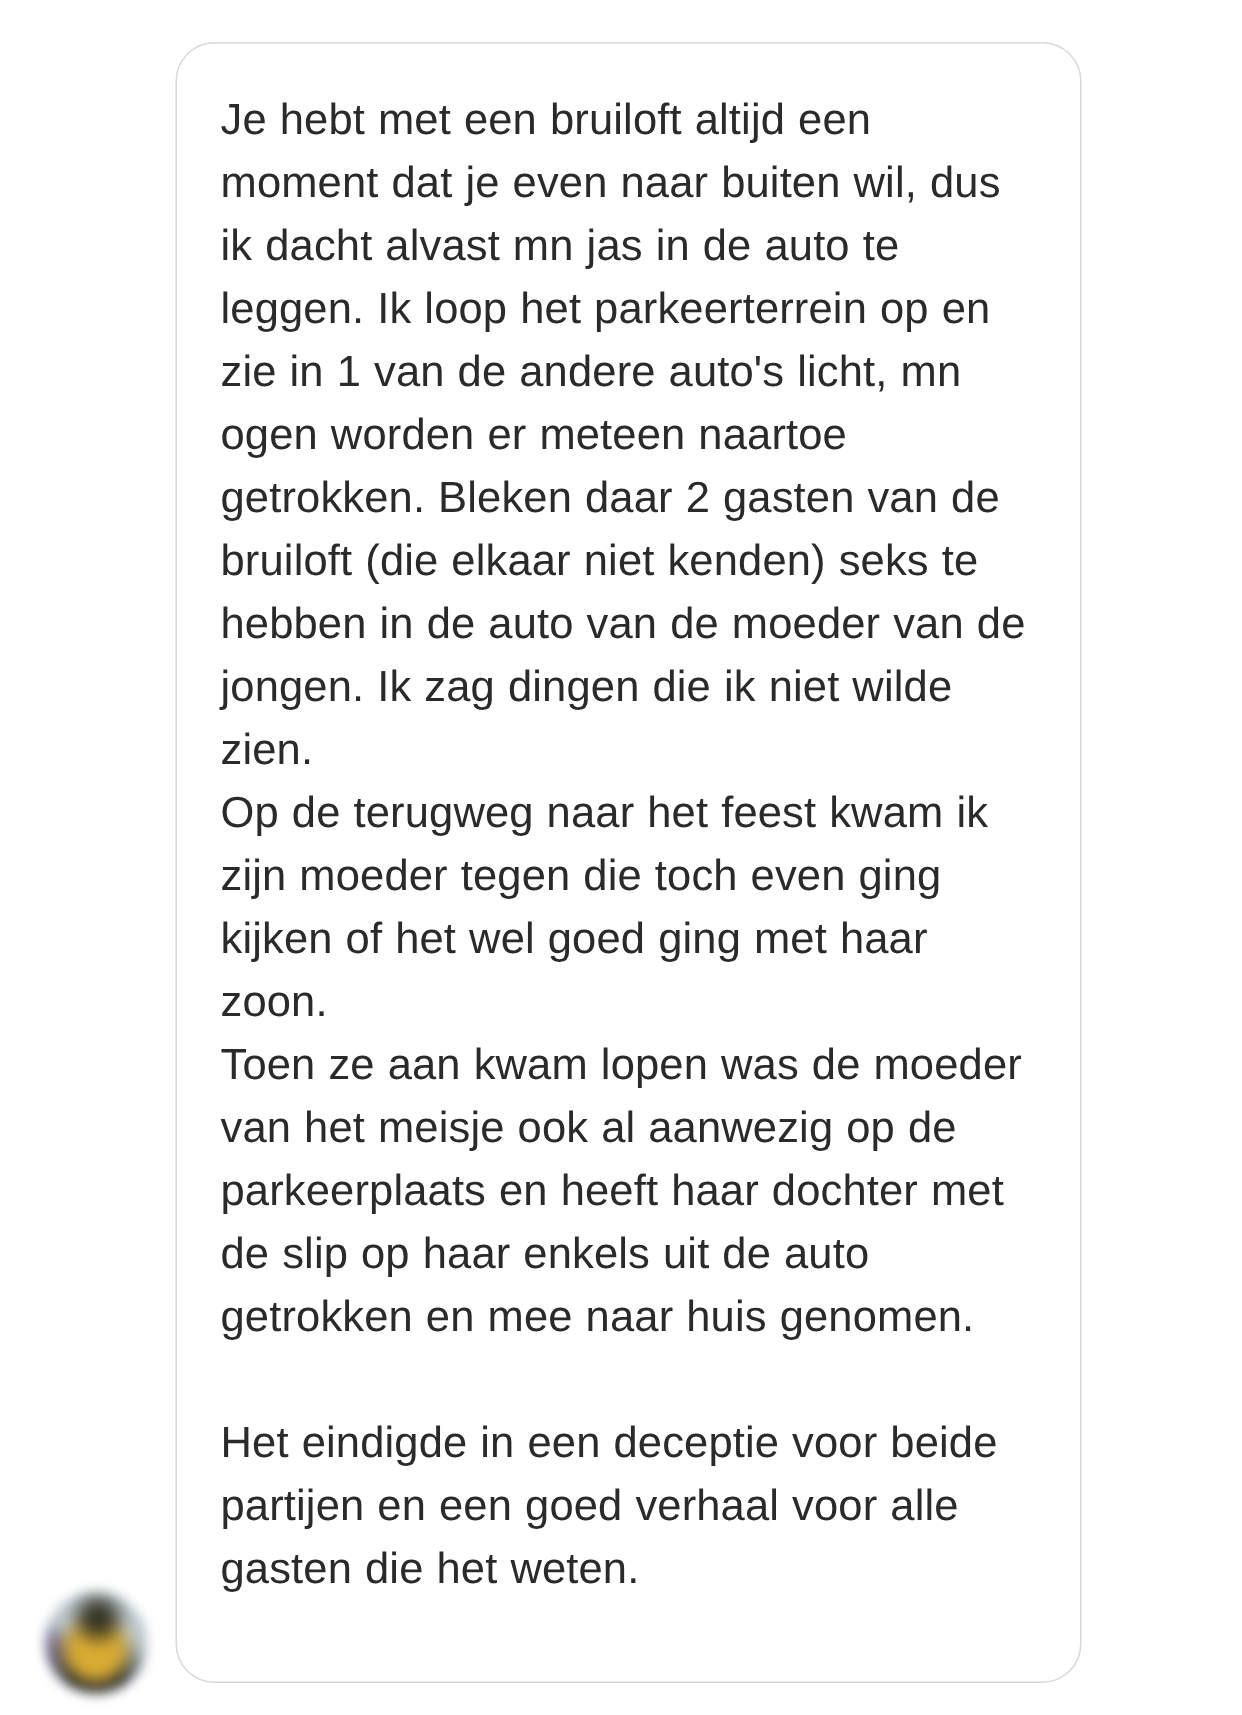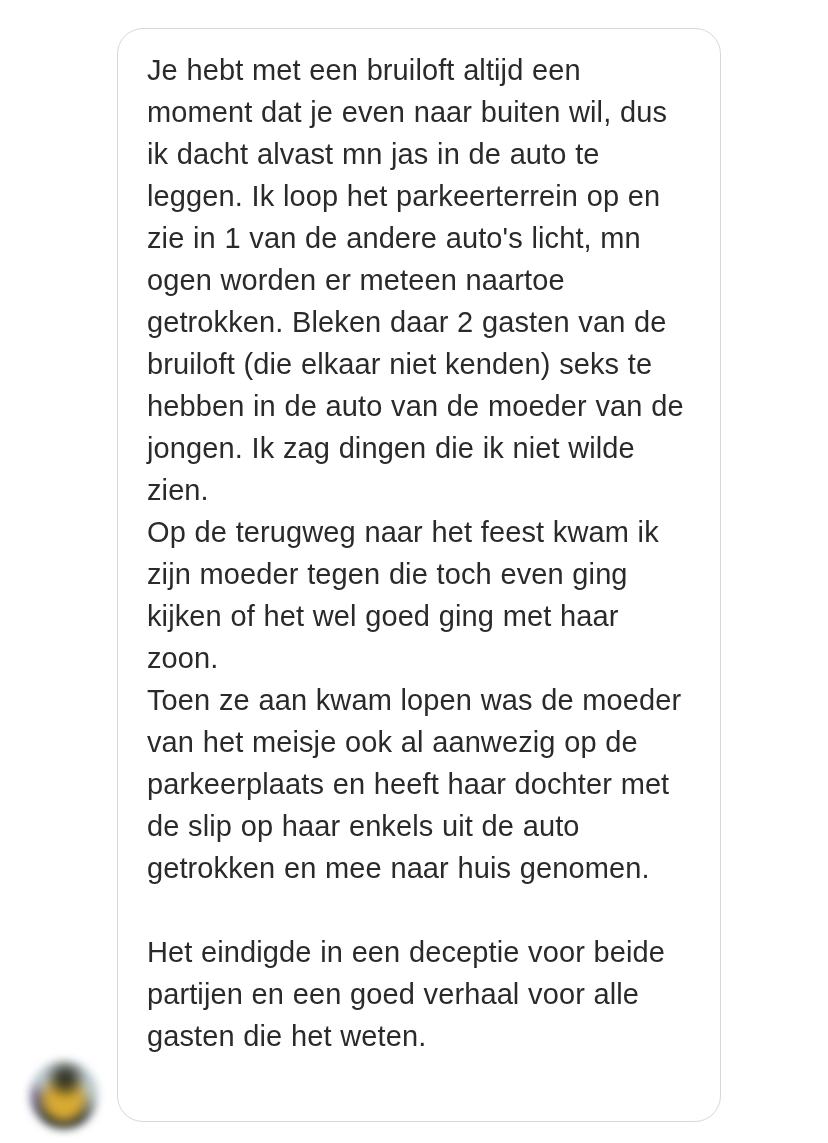--- a/index.html
+++ b/index.html
@@ -18,21 +18,21 @@
   .bubble {
     position: absolute;
     left: 117px;
     top: 28px;
     width: 604px;
     min-height: 1094px;
     box-sizing: border-box;
     background: #ffffff;
     border: 1px solid #d8d8d8;
     border-radius: 26px;
-    padding: 20px 26px 24px 29px;
+    padding: 30px 26px 24px 29px;
   }
   .msg-text {
     white-space: pre-wrap;
     font-size: 29px;
     line-height: 42px;
     letter-spacing: 0.1px;
     color: #2a2a2a;
     word-spacing: 0.5px;
   }
   .avatar {

